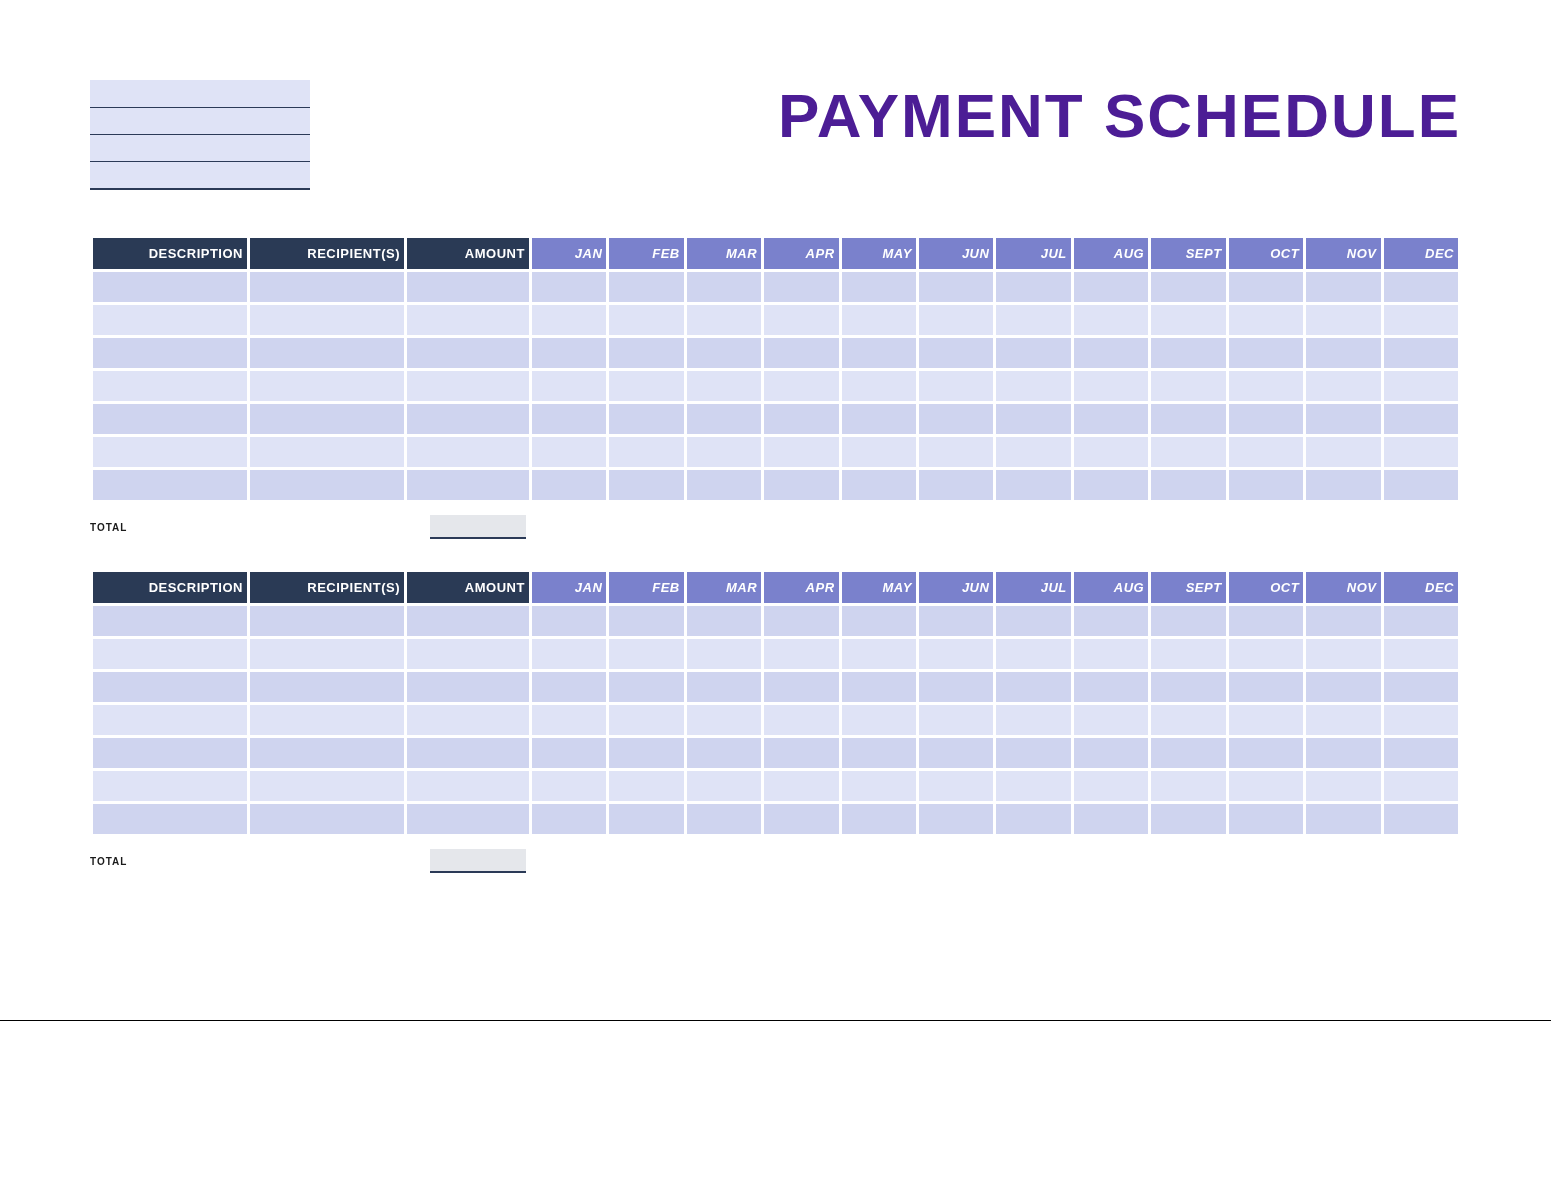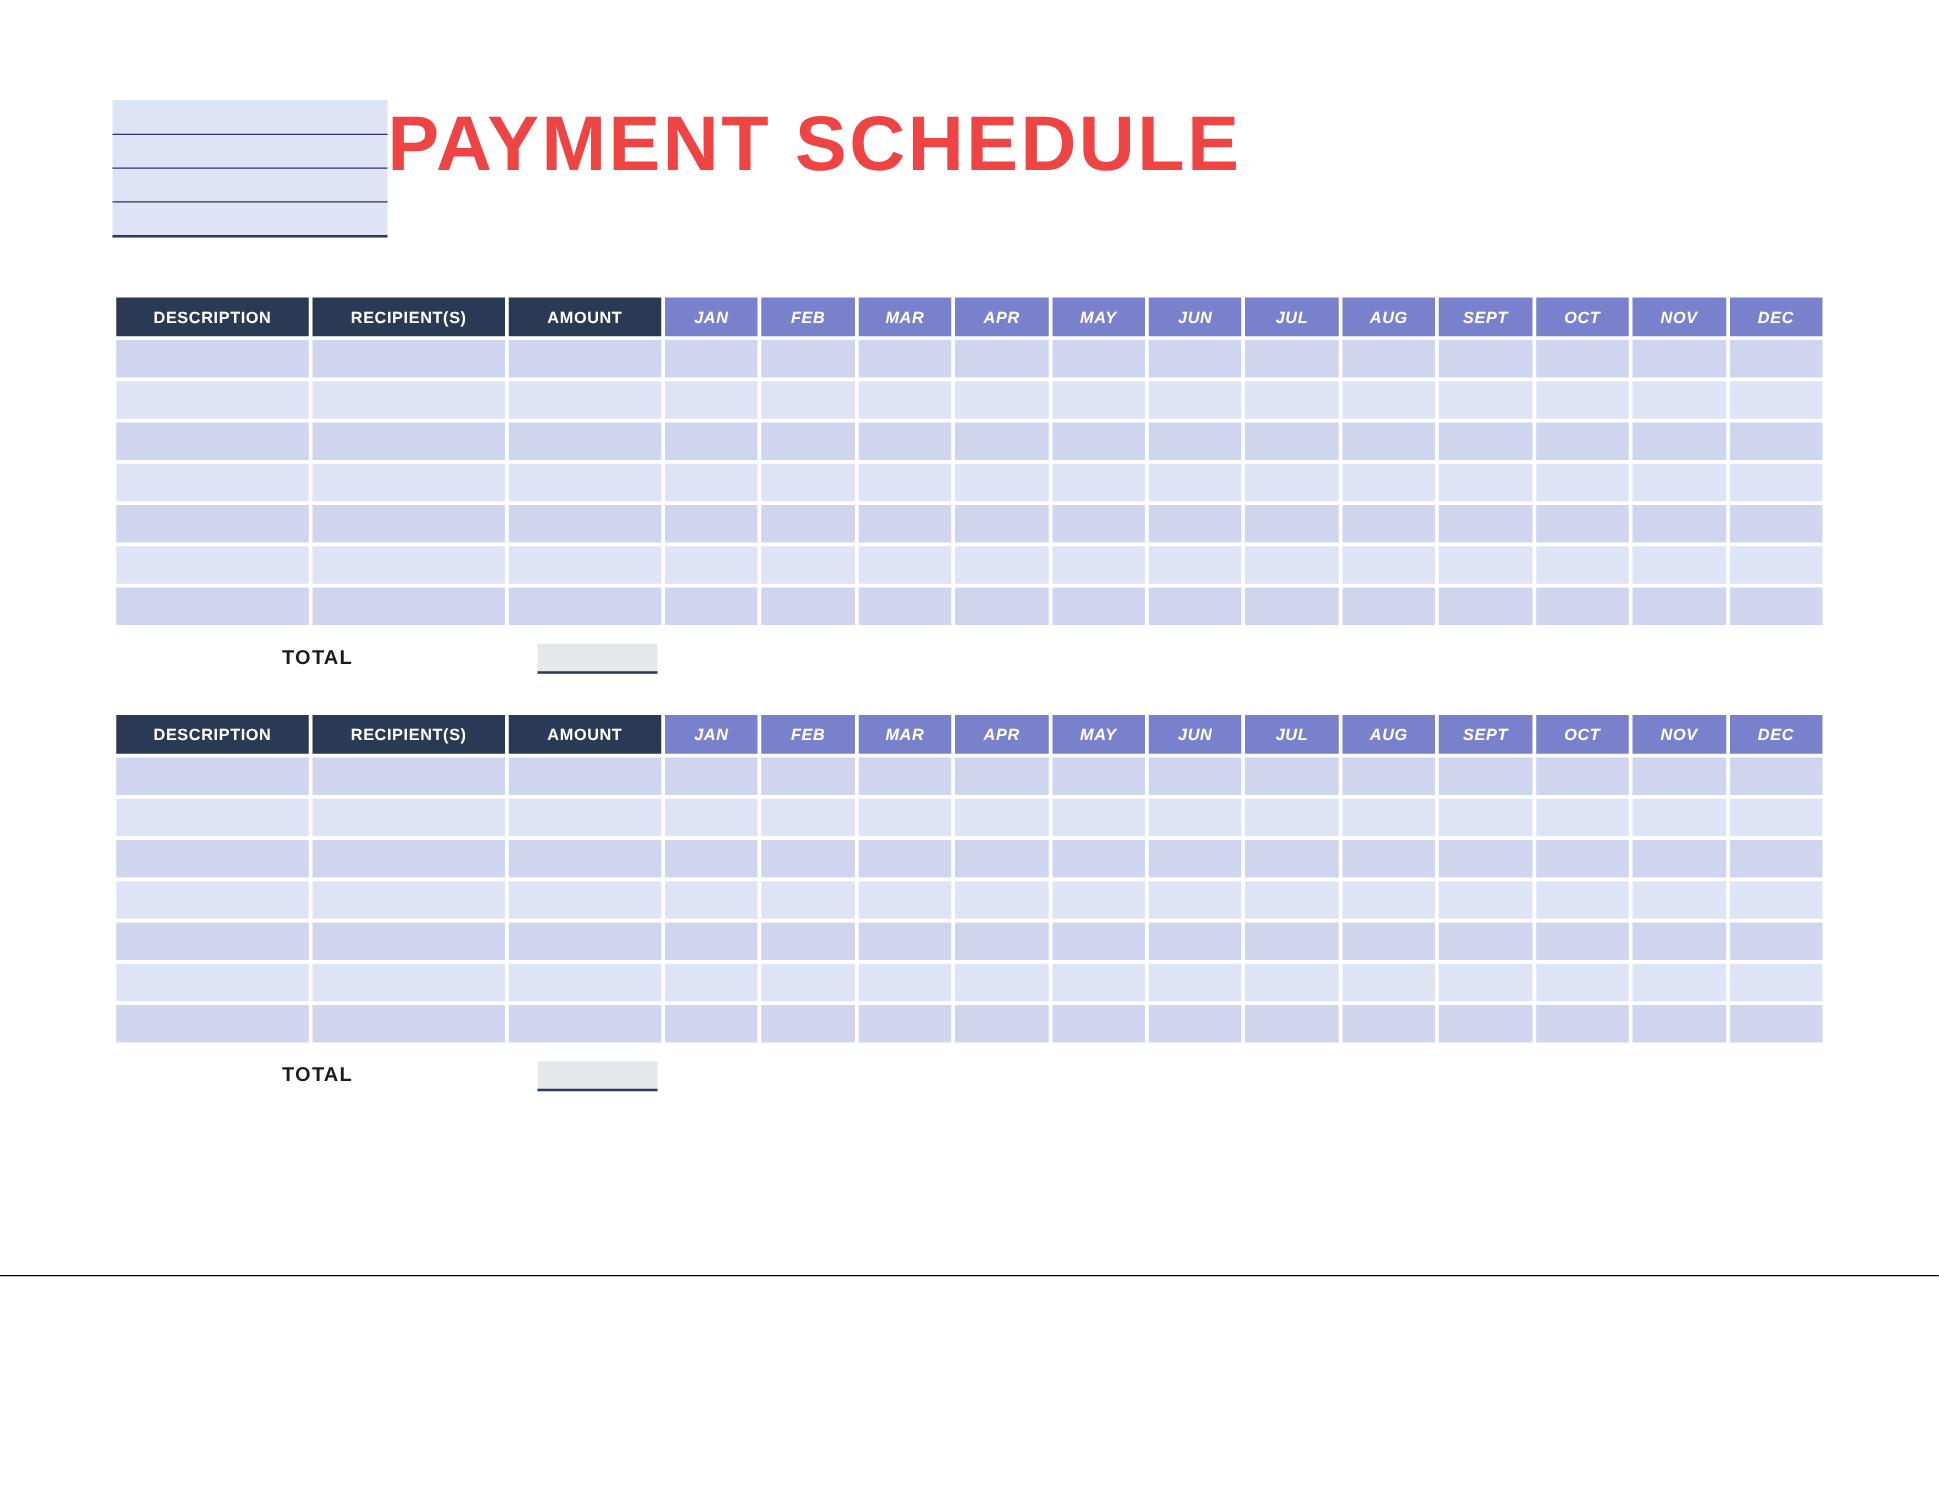--- a/index.html
+++ b/index.html
@@ -23,40 +23,40 @@
     background: #dfe3f6;
     border-bottom: 2px solid #2b3a57;
   }
   .info-line {
     height: 27px;
     border-top: 1px solid #2b3a57;
   }
   .info-line:first-child { border-top: none; }
   .title {
     flex: 1;
-    text-align: left;
+    text-align: right;
     font-size: 62px;
     font-weight: 700;
     letter-spacing: 2px;
-    color: #ef4444;
+    color: #4c1d95;
     line-height: 1;
     padding-top: 5px;
   }
   table.schedule {
     width: 100%;
     border-collapse: separate;
     border-spacing: 3px 3px;
     table-layout: fixed;
   }
   table.schedule th {
     color: #fff;
     font-size: 13px;
     font-weight: 700;
     letter-spacing: 0.5px;
-    text-align: center;
+    text-align: right;
     padding: 8px 4px;
     white-space: nowrap;
   }
   th.dark { background: #2a3a55; }
   th.light { background: #7a81cc; font-style: italic; }
   col.c-desc  { width: 120px; }
   col.c-recip { width: 120px; }
   col.c-amt   { width: 95px; }
   col.c-mon   { width: 58px; }
   table.schedule td {
@@ -65,23 +65,23 @@
   }
   tr.odd  td { background: #cfd4ef; }
   tr.even td { background: #dfe3f6; }
   .total-row {
     display: flex;
     align-items: center;
     margin: 12px 0 30px 0;
   }
   .total-label {
     width: 340px;
-    text-align: center;
+    text-align: left;
     padding-right: 12px;
-    font-size: 16px;
+    font-size: 10px;
     font-weight: 700;
     letter-spacing: 1px;
     color: #1b1b1b;
   }
   .total-box {
     width: 96px;
     height: 24px;
     background: #e5e7eb;
     border-bottom: 2px solid #2b3a57;
   }

